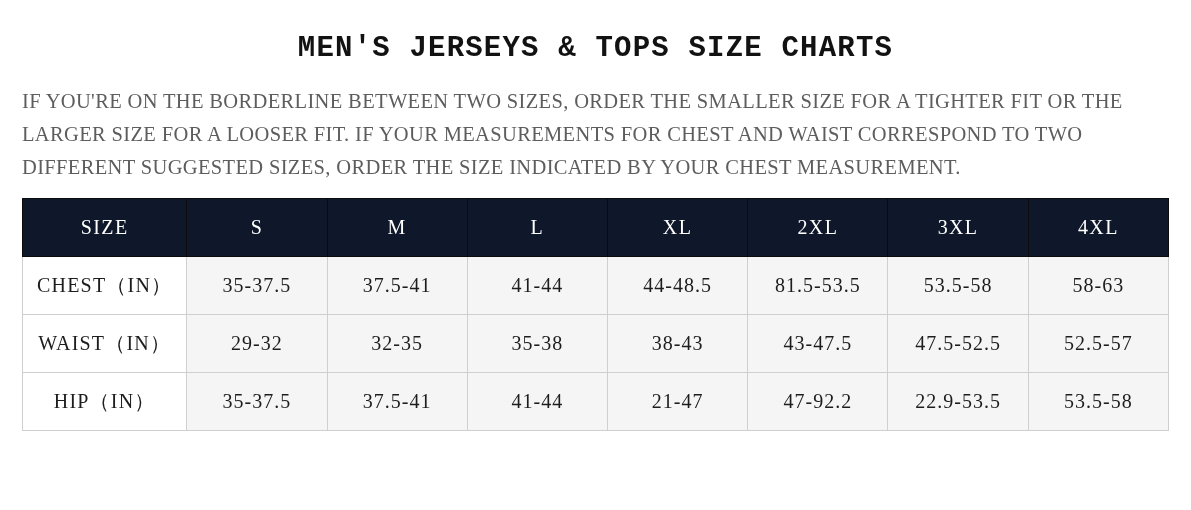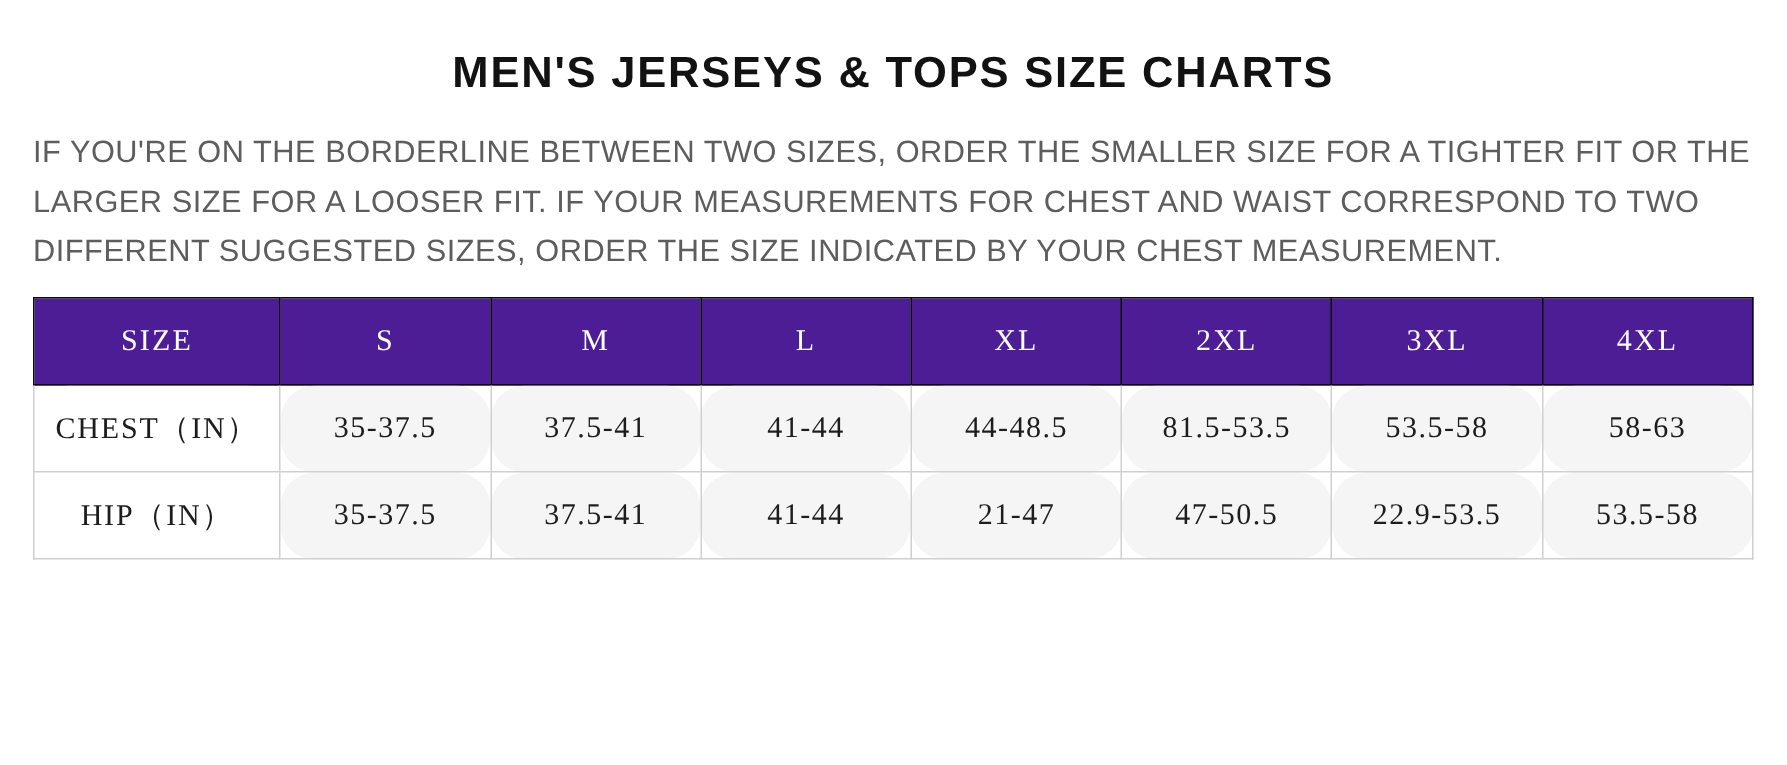--- a/index.html
+++ b/index.html
@@ -22,30 +22,30 @@
     padding: 0 22px;
   }
   .title {
     text-align: center;
     font-size: 29px;
     font-weight: bold;
     letter-spacing: 1.2px;
     color: #121212;
     margin: 32px 0 0 0;
     line-height: 1.2;
-    font-family: Liberation Sans, sans-serif;
+    font-family: Liberation Mono, monospace;
   }
   .intro {
     margin: 18px 0 0 0;
     font-size: 20.5px;
     line-height: 1.62;
     color: #5d5d5d;
     letter-spacing: 0.35px;
     text-align: left;
-    font-family: Liberation Sans, sans-serif;
+    font-family: Liberation Serif, serif;
   }
   table.size-chart {
     margin-top: 14px;
     border-collapse: collapse;
     width: 1147px;
     table-layout: fixed;
     font-family: "Liberation Serif", serif;
   }
   table.size-chart th,
   table.size-chart td {
@@ -53,30 +53,29 @@
     text-align: center;
     vertical-align: middle;
     height: 58px;
     font-size: 20px;
     letter-spacing: 1px;
     font-weight: normal;
     padding: 0 2px;
     box-sizing: border-box;
   }
   table.size-chart thead th {
-    background: #4c1d95;
+    background: #0f172a;
     color: #ffffff;
     border: 1px solid #0b0b0b;
     font-size: 20px;
     letter-spacing: 1.4px;
   }
   table.size-chart tbody td {
     background: #f5f5f5;
     color: #1d1d1d;
-    border-radius: 23px;
   }
   table.size-chart tbody td.rowhead {
     background: #ffffff;
     color: #1d1d1d;
     letter-spacing: 1.2px;
   }
   col.c0 { width: 164px; }
   col.cx { width: 140px; }
 </style>
 </head>
@@ -116,25 +115,35 @@
         <td class="rowhead">CHEST（IN）</td>
         <td>35-37.5</td>
         <td>37.5-41</td>
         <td>41-44</td>
         <td>44-48.5</td>
         <td>81.5-53.5</td>
         <td>53.5-58</td>
         <td>58-63</td>
       </tr>
       <tr>
+        <td class="rowhead">WAIST（IN）</td>
+        <td>29-32</td>
+        <td>32-35</td>
+        <td>35-38</td>
+        <td>38-43</td>
+        <td>43-47.5</td>
+        <td>47.5-52.5</td>
+        <td>52.5-57</td>
+      </tr>
+      <tr>
         <td class="rowhead">HIP（IN）</td>
         <td>35-37.5</td>
         <td>37.5-41</td>
         <td>41-44</td>
         <td>21-47</td>
-        <td>47-50.5</td>
+        <td>47-92.2</td>
         <td>22.9-53.5</td>
         <td>53.5-58</td>
       </tr>
     </tbody>
   </table>
 
 </div>
 
 </body></html>

